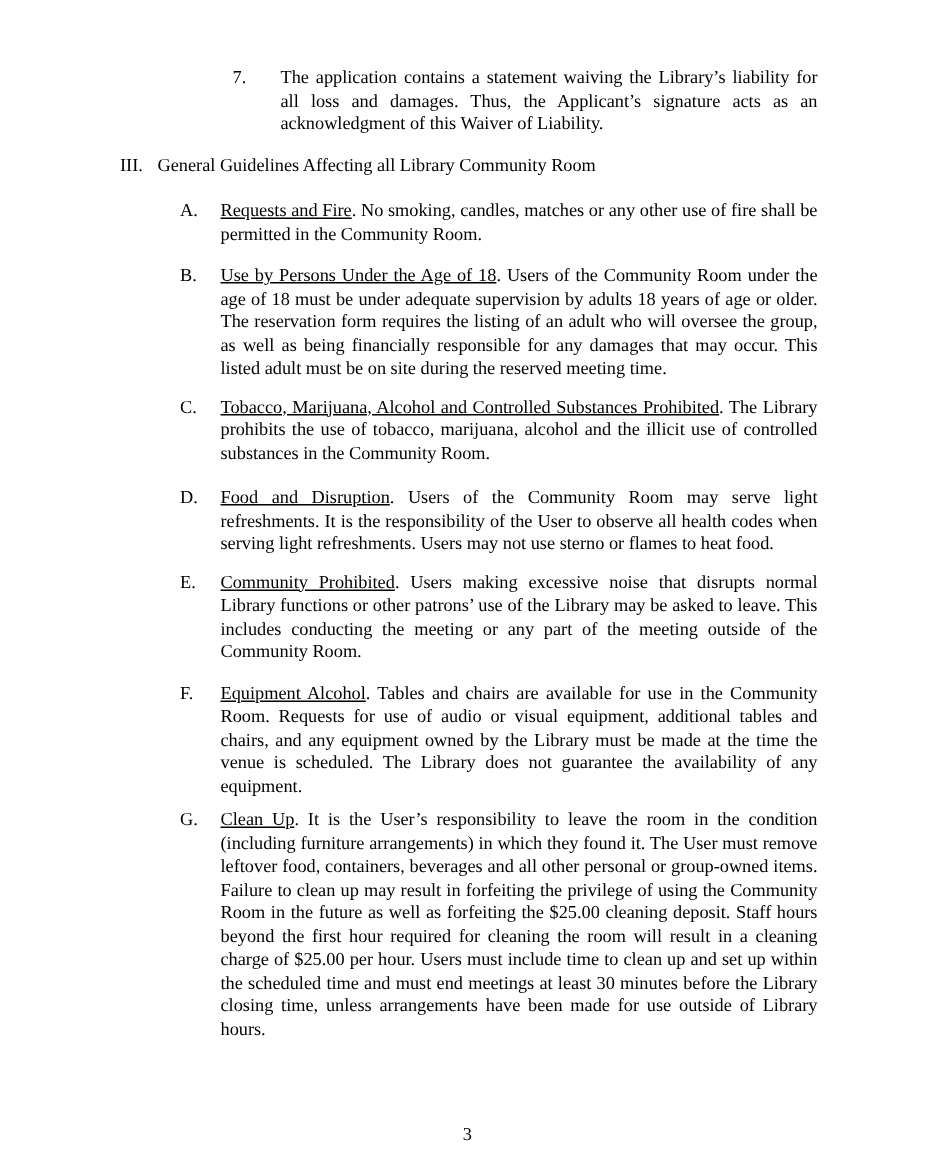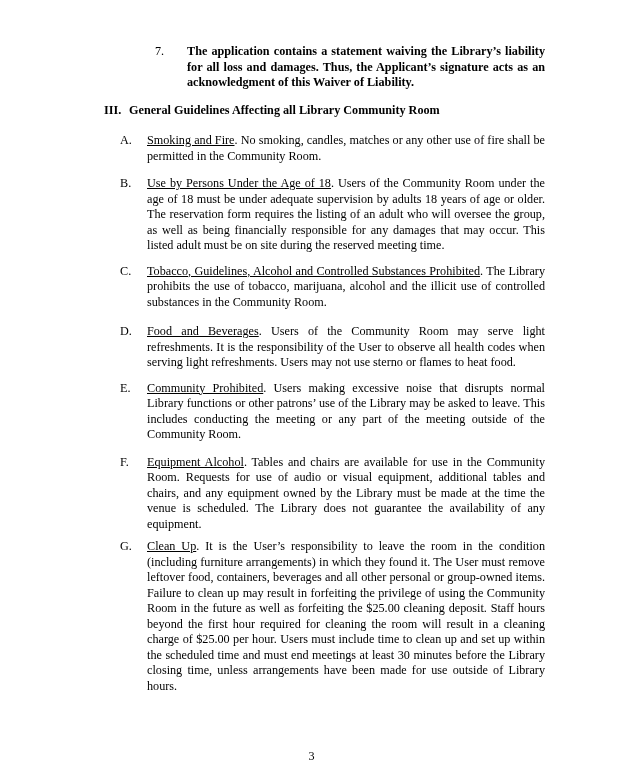--- a/index.html
+++ b/index.html
@@ -28,28 +28,27 @@
   .intro-item {
     margin-left: 155px;
     width: 390px;
   }
   .intro-item .num {
     flex: 0 0 32px;
   }
   .intro-item .body {
     flex: 1 1 auto;
     text-align: justify;
-    font-weight: bold;
   }
   
   .section-heading {
     margin-top: 12px;
-    margin-left: 104px;
+    margin-left: 80px;
     width: 465px;
-    font-weight: bold;
+    font-weight: normal;
   }
   .section-heading .numeral {
     flex: 0 0 25px;
   }
   .section-heading .title {
     flex: 1 1 auto;
   }
   
   .guideline-item {
     margin-left: 120px;
@@ -91,36 +90,36 @@
     <span class="body">The application contains a statement waiving the Library’s liability for all loss and damages. Thus, the Applicant’s signature acts as an acknowledgment of this Waiver of Liability.</span>
   </div>
 
   <div class="row section-heading">
     <span class="numeral">III.</span>
     <span class="title">General Guidelines Affecting all Library Community Room</span>
   </div>
 
   <div class="row guideline-item gi-a">
     <span class="letter">A.</span>
-    <span class="body"><span class="u">Smoking and Fire</span><span>.  No smoking, candles, matches or any other use of fire shall be permitted in the Community Room.</span></span>
+    <span class="body"><span class="u">Requests and Fire</span><span>.  No smoking, candles, matches or any other use of fire shall be permitted in the Community Room.</span></span>
   </div>
 
   <div class="row guideline-item gi-b">
     <span class="letter">B.</span>
     <span class="body"><span class="u">Use by Persons Under the Age of 18</span><span>.  Users of the Community Room under the age of 18 must be under adequate supervision by adults 18 years of age or older.  The reservation form requires the listing of an adult who will oversee the group, as well as being financially responsible for any damages that may occur.  This listed adult must be on site during the reserved meeting time.</span></span>
   </div>
 
   <div class="row guideline-item gi-c">
     <span class="letter">C.</span>
-    <span class="body"><span class="u">Tobacco, Guidelines, Alcohol and Controlled Substances Prohibited</span><span>.  The Library prohibits the use of tobacco, marijuana, alcohol and the illicit use of controlled substances in the Community Room.</span></span>
+    <span class="body"><span class="u">Tobacco, Marijuana, Alcohol and Controlled Substances Prohibited</span><span>.  The Library prohibits the use of tobacco, marijuana, alcohol and the illicit use of controlled substances in the Community Room.</span></span>
   </div>
 
   <div class="row guideline-item gi-d">
     <span class="letter">D.</span>
-    <span class="body"><span class="u">Food and Beverages</span><span>.  Users of the Community Room may serve light refreshments.  It is the responsibility of the User to observe all health codes when serving light refreshments.  Users may not use sterno or flames to heat food.</span></span>
+    <span class="body"><span class="u">Food and Disruption</span><span>.  Users of the Community Room may serve light refreshments.  It is the responsibility of the User to observe all health codes when serving light refreshments.  Users may not use sterno or flames to heat food.</span></span>
   </div>
 
   <div class="row guideline-item gi-e">
     <span class="letter">E.</span>
     <span class="body"><span class="u">Community Prohibited</span><span>.  Users making excessive noise that disrupts normal Library functions or other patrons’ use of the Library may be asked to leave.  This includes conducting the meeting or any part of the meeting outside of the Community Room.</span></span>
   </div>
 
   <div class="row guideline-item gi-f">
     <span class="letter">F.</span>
     <span class="body"><span class="u">Equipment Alcohol</span><span>.  Tables and chairs are available for use in the Community Room.  Requests for use of audio or visual equipment, additional tables and chairs, and any equipment owned by the Library must be made at the time the venue is scheduled.  The Library does not guarantee the availability of any equipment.</span></span>

